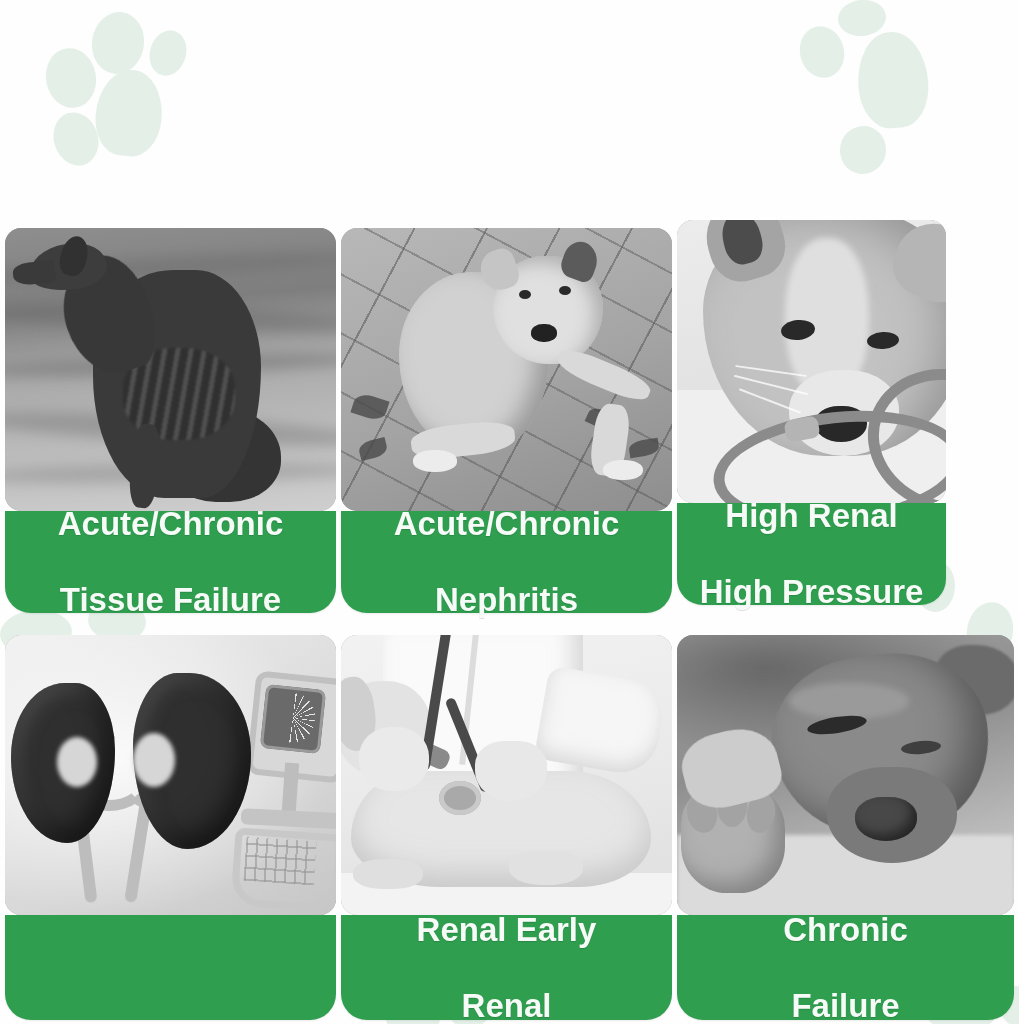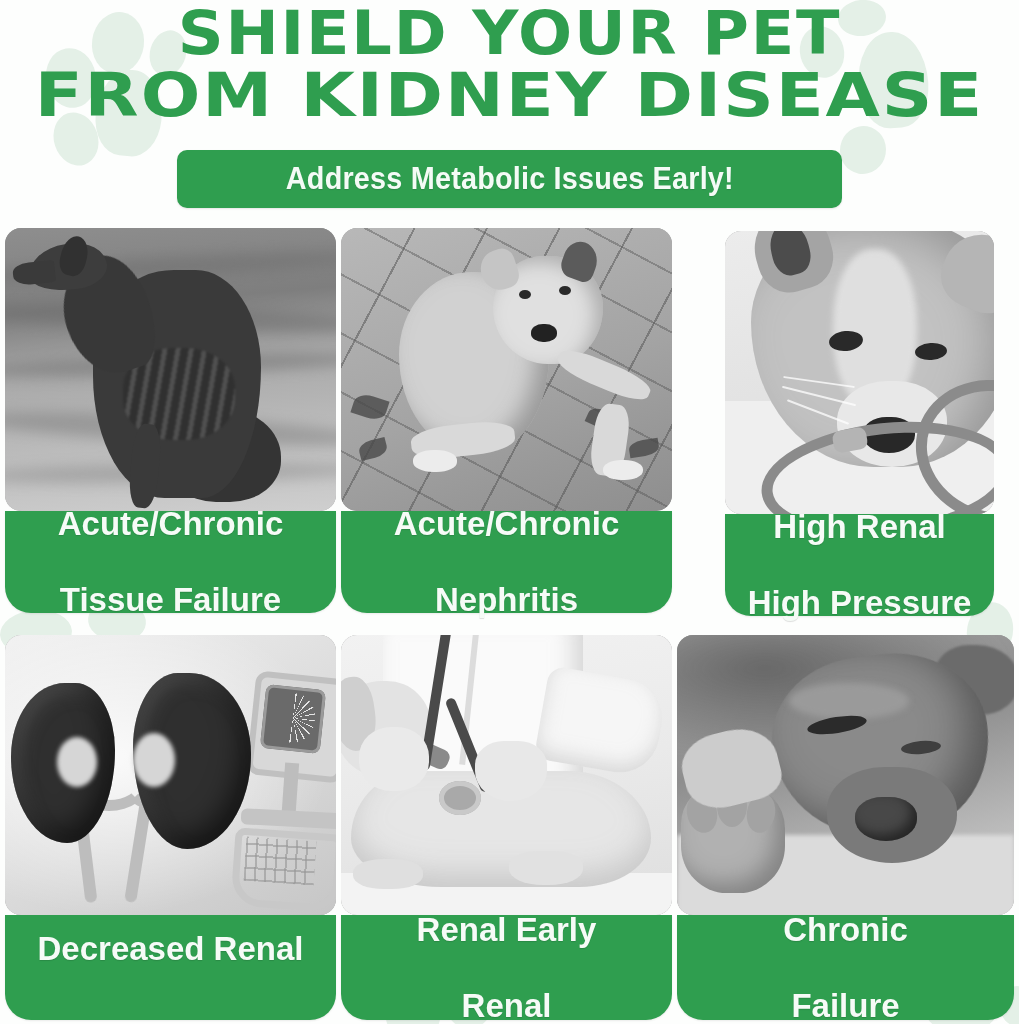--- a/index.html
+++ b/index.html
@@ -297,28 +297,20 @@
   <div class="paw" style="left:386px;top:994px;width:120px;height:60px;">
     <i style="left:0px;top:4px;width:54px;height:40px;"></i>
     <i style="left:62px;top:0px;width:42px;height:34px;"></i>
   </div>
 
   <div class="paw" style="left:918px;top:976px;width:110px;height:60px;">
     <i class="pad" style="left:6px;top:0px;width:74px;height:56px;"></i>
     <i style="left:82px;top:10px;width:34px;height:40px;"></i>
   </div>
 
-  <div id="header">
-    <div class="title-line" id="title1">SHIELD YOUR PET</div>
-    <div class="title-line" id="title2">FROM KIDNEY DISEASE</div>
-
-    <div id="subtitle-banner">
-      <span id="subtitle-text">Address Metabolic Issues Early!</span>
-    </div>
-  </div>
 
   <div id="grid">
 
     <div class="card row1" style="left:5px;top:13px;width:331px;">
       <div class="photo">
         <div class="scene s1">
           <span class="band b1"></span>
             <span class="band b2"></span>
             <span class="band b3"></span>
           <span class="band b4"></span>
@@ -364,21 +356,21 @@
         </div>
       </div>
       <div class="label">
         <span>
           <span>Acute/Chronic</span><br>
           <span>Nephritis</span>
         </span>
       </div>
     </div>
 
-    <div class="card row1" style="left:677px;top:16px;width:269px;margin-left:48px;">
+    <div class="card row1" style="left:677px;top:5px;width:269px;">
       <div class="photo">
         <div class="scene s3">
           <span class="table"></span>
           <span class="head"></span>
           <span class="earL"></span>
             <span class="earLin"></span>
             <span class="earR"></span>
           <span class="blaze"></span>
           <span class="eyeL"></span>
             <span class="eyeR"></span>
@@ -416,21 +408,21 @@
           <span class="uc1"></span>
             <span class="uc2"></span>
           <span class="kid kL"></span>
             <span class="kLnotch"></span>
           <span class="kid kR"></span>
             <span class="kRnotch"></span>
         </div>
       </div>
       <div class="label">
         <span>
-          <span>Decreased Renal</span><br>
+          <br>
         </span>
       </div>
     </div>
 
     <div class="card row2" style="left:341px;top:420px;width:331px;">
       <div class="photo">
         <div class="scene s5">
           <span class="tbl"></span>
           <span class="coat"></span>
             <span class="lapel"></span>

